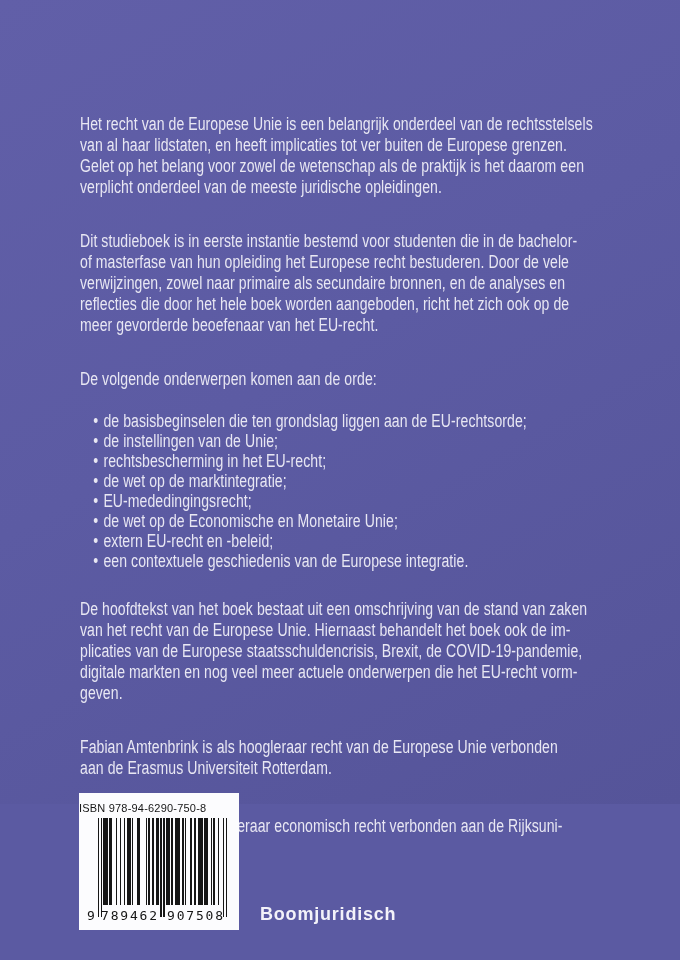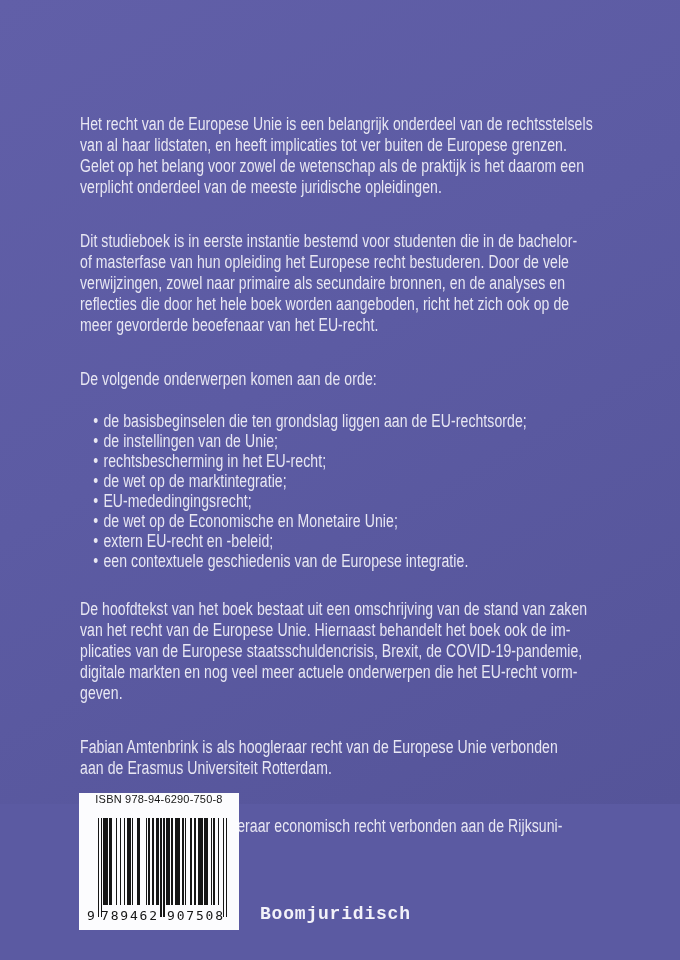--- a/index.html
+++ b/index.html
@@ -24,30 +24,29 @@
   .para.author { margin-bottom: 16px; }
   ul.topics { list-style: none; margin: 0 0 7px 0; padding: 0; line-height: 20px; }
   li.topic { position: relative; padding-left: 30px; }
   li.topic::before { content: "\2022"; position: absolute; left: 17px; }
   
   .barcode-box {
     position: absolute; left: 79px; top: 793px; width: 160px; height: 137px;
     background: #fcfcfe;
   }
   .isbn-label {
-    text-align: center;
+    margin-top: 9px; 
     font-size: 11px; letter-spacing: 0.2px; color: #161616;
   }
   .barcode-svg { position: absolute; left: 8px; top: 25px; width: 145px; height: 104px; }
   
   .publisher {
     position: absolute; left: 260px; top: 904px;
     font-size: 18px; font-weight: bold; letter-spacing: 0.8px;
     color: #f3f2f9;
-    font-family: Liberation Mono, monospace;
   }
 </style>
 </head>
 <body>
 
 <div class="cover">
 
   <div class="text-layer">
     <p class="para">Het recht van de Europese Unie is een belangrijk onderdeel van de rechtsstelsels
 van al haar lidstaten, en heeft implicaties tot ver buiten de Europese grenzen.

